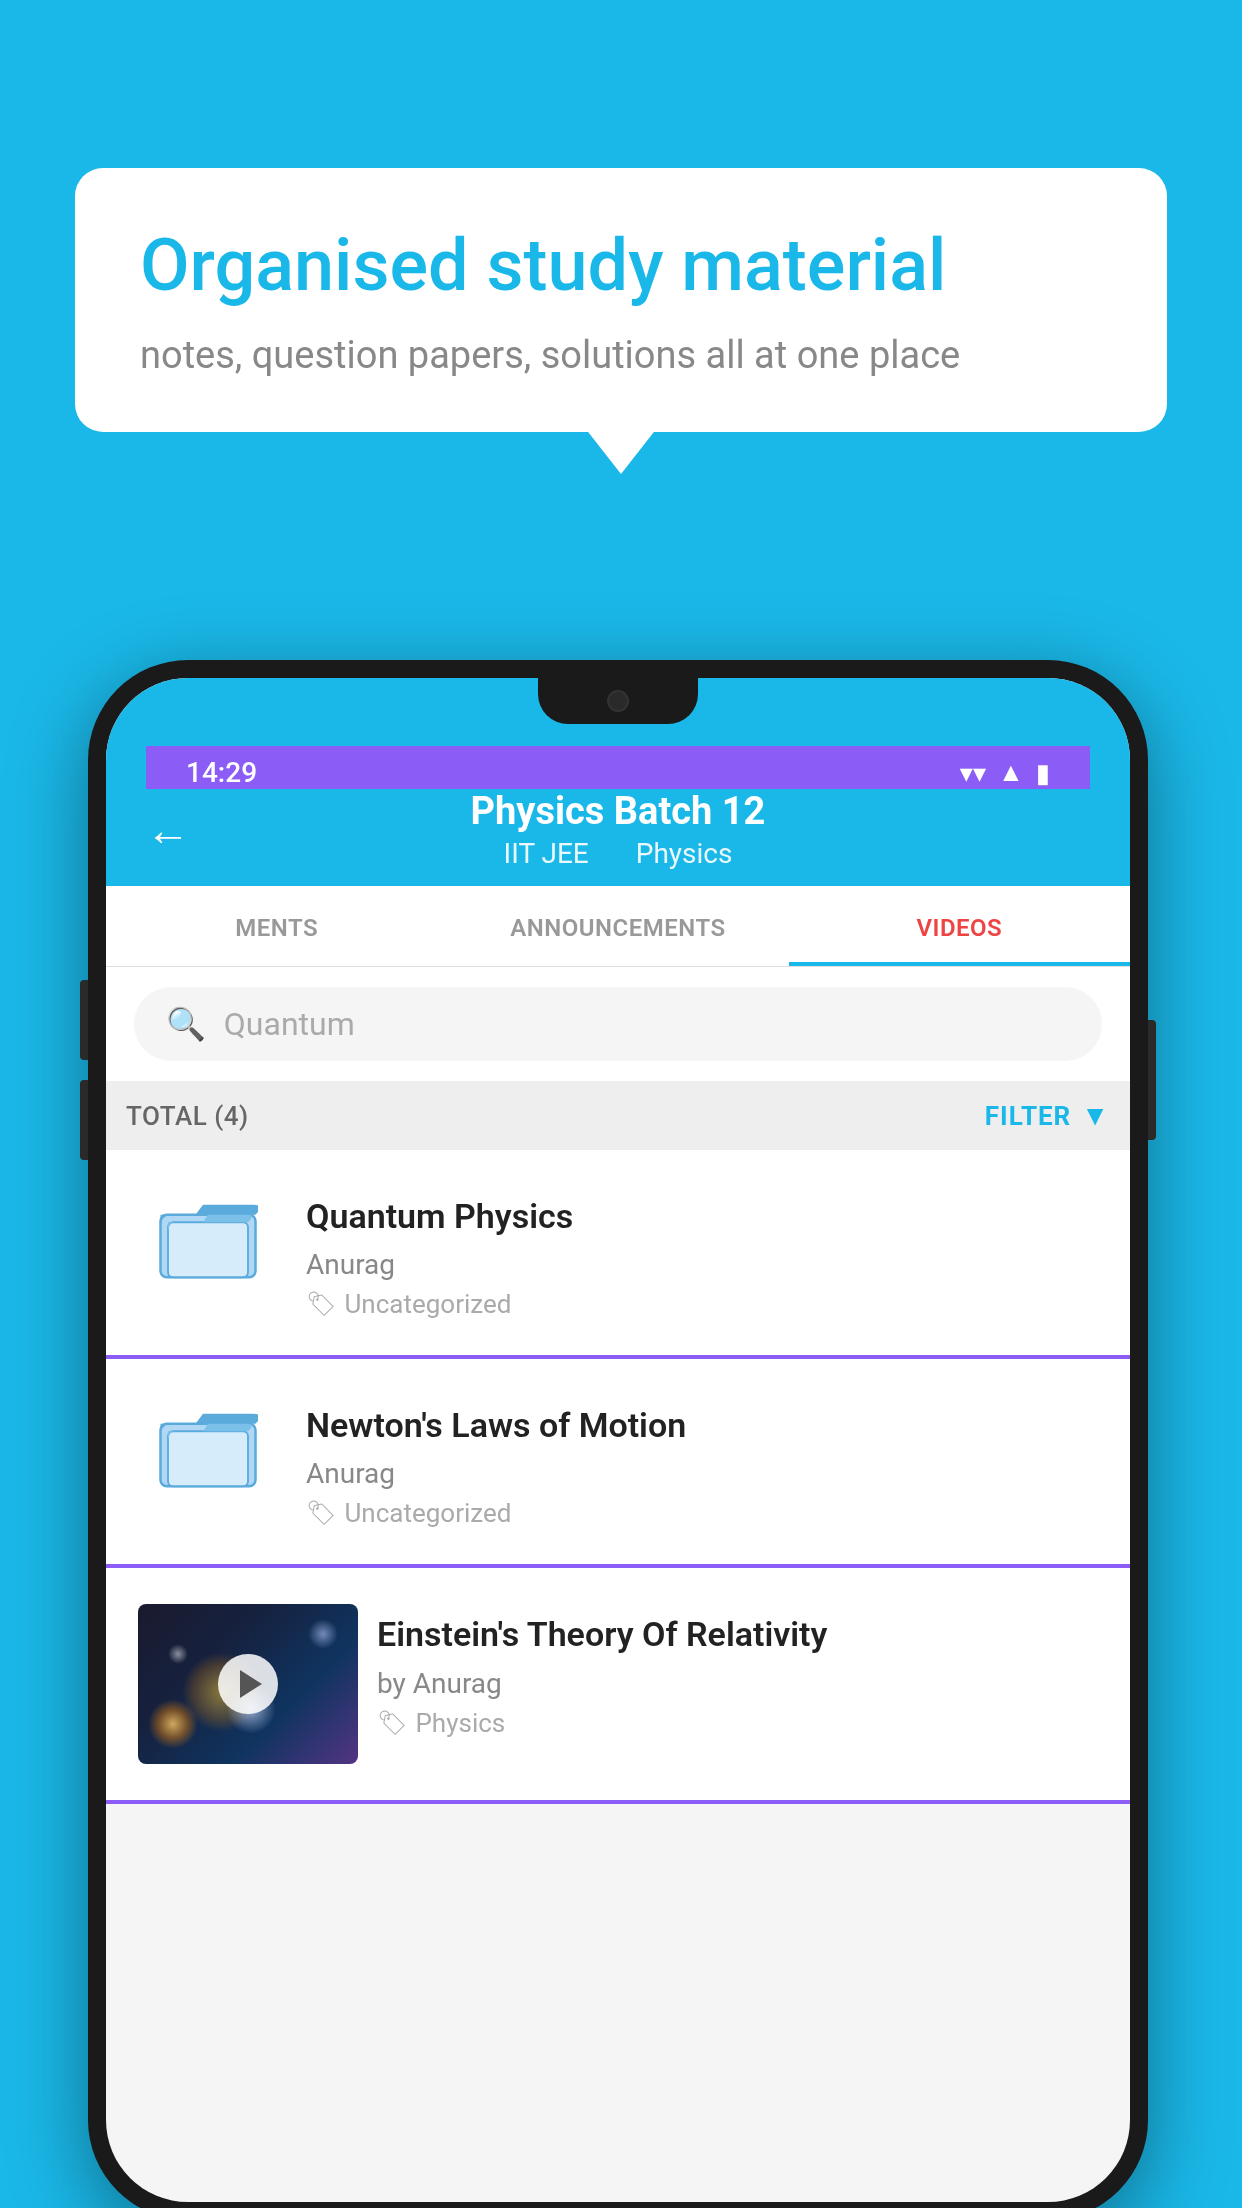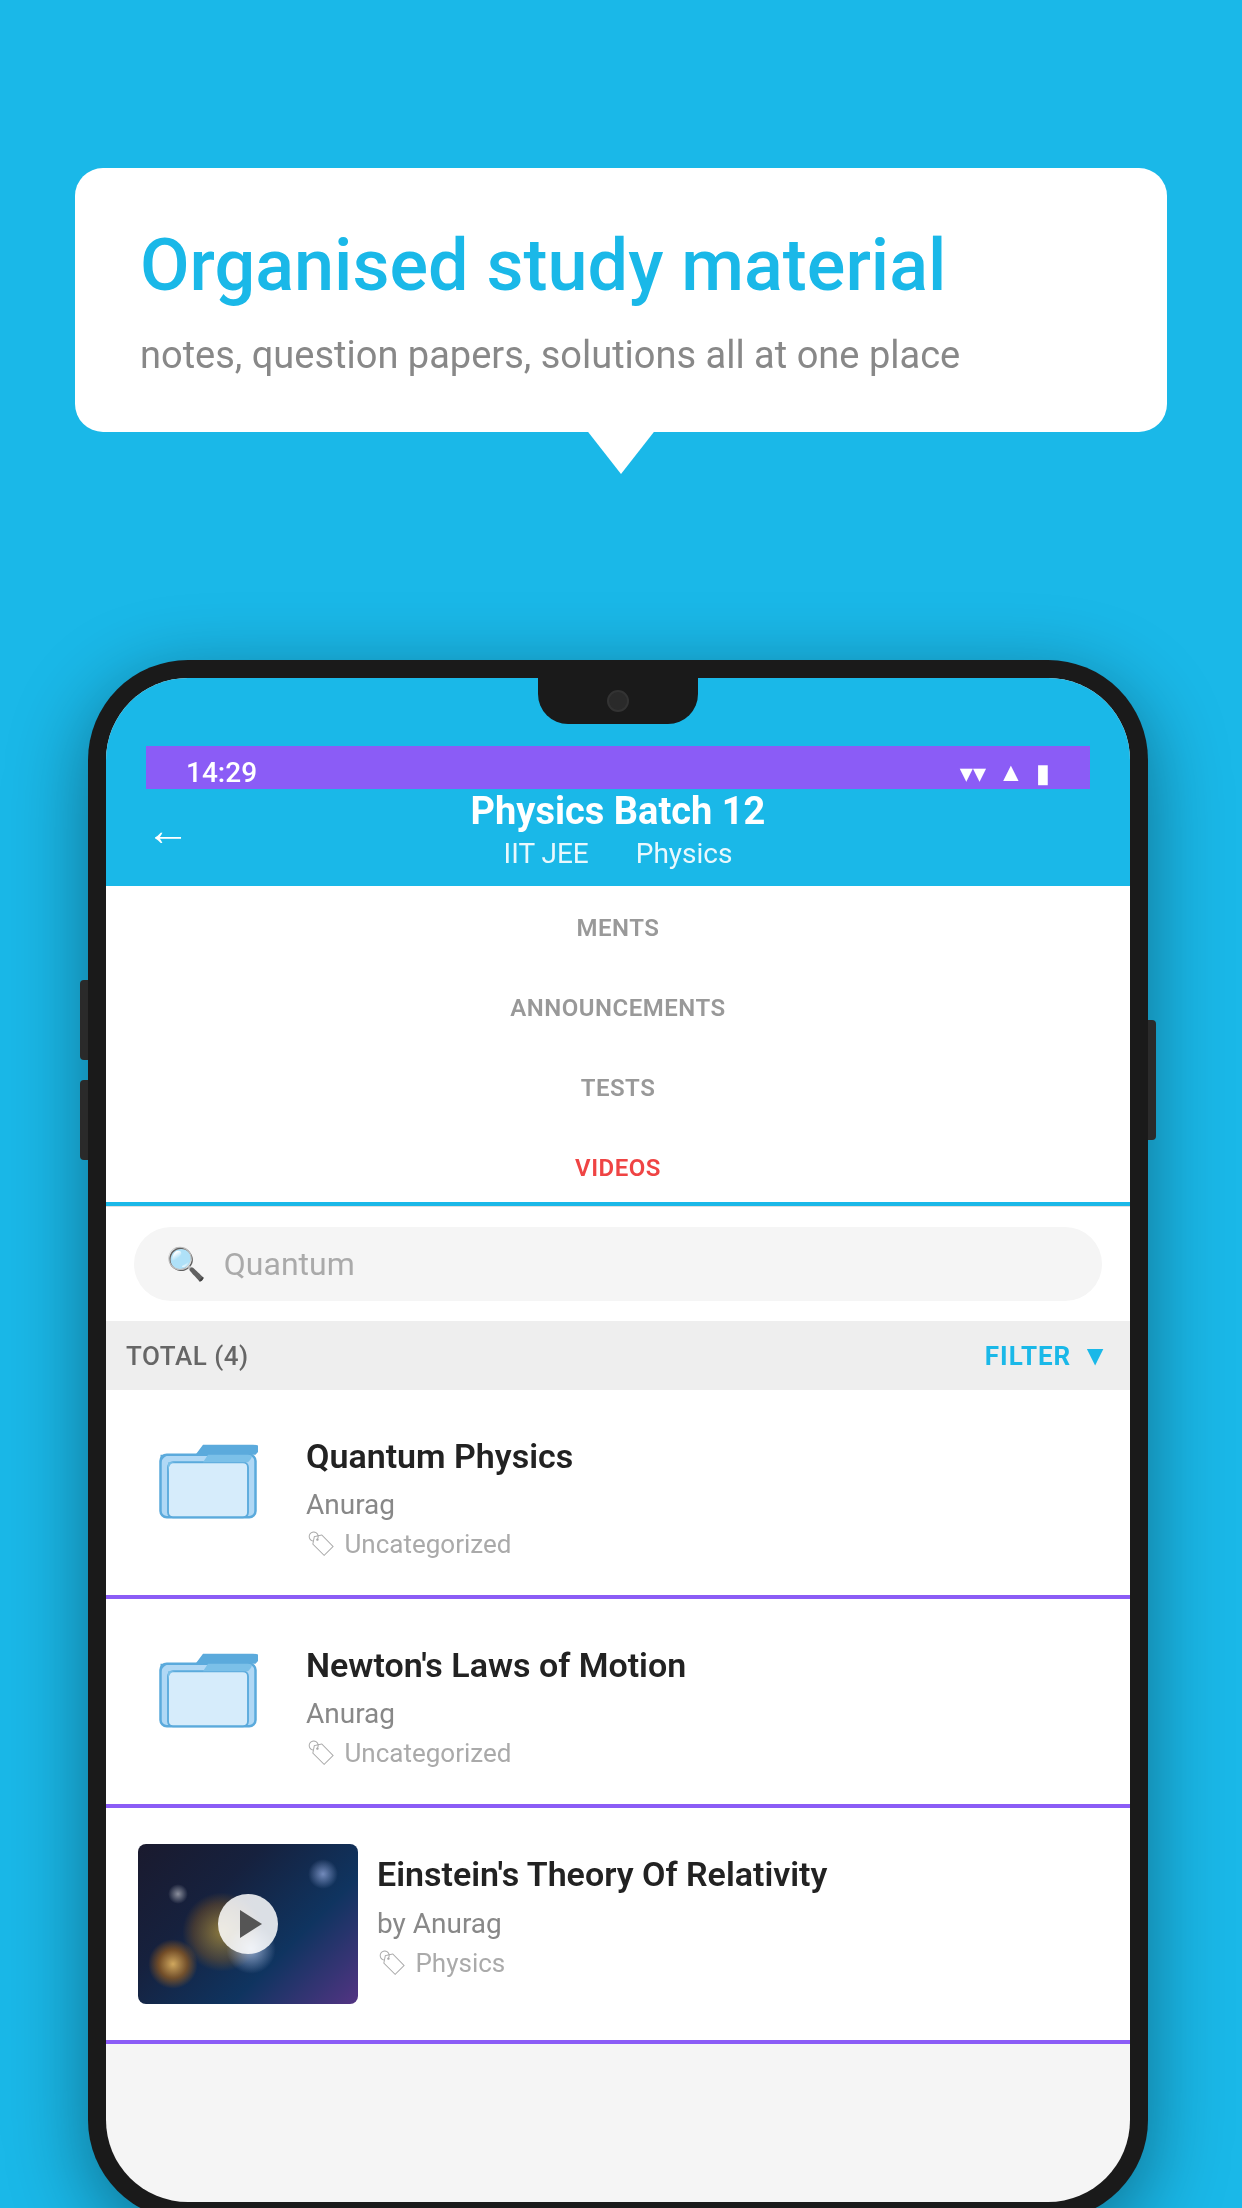--- a/index.html
+++ b/index.html
@@ -143,21 +143,20 @@
     .header-subtitle span {
       margin: 0 10px;
     }
 
     
     .tabs-bar {
       background: white;
       display: flex;
       border-bottom: 1px solid #e0e0e0;
       overflow: hidden;
-      flex-direction: column;
     }
     .tab-item {
       flex: 1;
       text-align: center;
       padding: 28px 8px 24px;
       font-size: 24px;
       font-weight: 600;
       color: #999;
       letter-spacing: 0.5px;
       position: relative;
@@ -421,23 +420,20 @@
         </div>
       </div>
     </div>
 
     <div class="tabs-bar">
       <div class="tab-item">
         <span>MENTS</span>
       </div>
       <div class="tab-item">
         <span>ANNOUNCEMENTS</span>
-      </div>
-      <div class="tab-item">
-        <span>TESTS</span>
       </div>
       <div class="tab-item active">
         <span>VIDEOS</span>
       </div>
     </div>
 
     <div class="search-bar-container">
       <div class="search-bar">
         <span class="search-icon-char">🔍</span>
         <span class="search-placeholder">Quantum</span>

